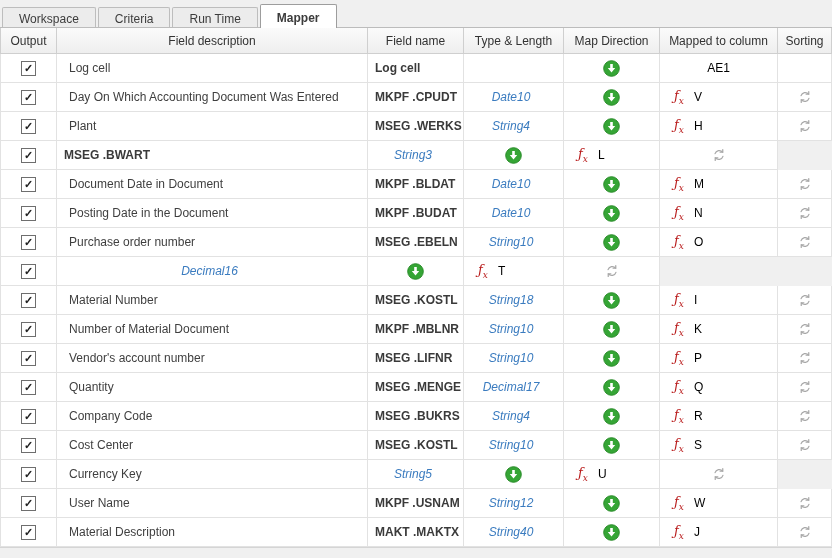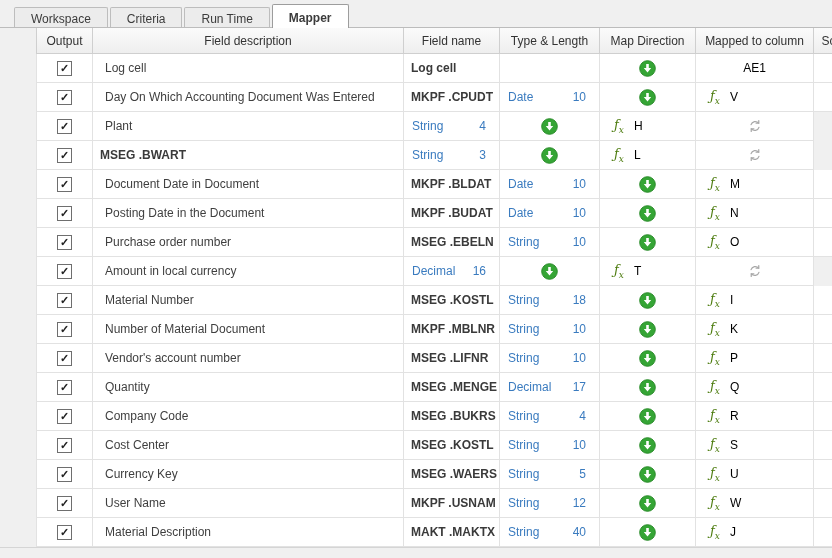--- a/index.html
+++ b/index.html
@@ -7,21 +7,21 @@
     width:832px;height:558px;overflow:hidden;
     background:#f0f0f0;
     font-family:"Liberation Sans",sans-serif;
     font-size:12px;color:#444;
   }
   
   .tabbar{
     display:flex;align-items:flex-end;
     height:28px;background:#f0f0f0;
     border-bottom:1px solid #bcbcbc;
-    padding-left:14px;box-sizing:border-box;
+    padding-left:2px;box-sizing:border-box;
   }
   .tab{
     padding:4px 16px 4px 16px;
     margin-right:2px;
     background:#ececec;
     border:1px solid #bdbdbd;
     border-bottom:none;
     color:#3c3c3c;
     cursor:default;
     height:20px;line-height:14px;
@@ -33,21 +33,20 @@
     border-color:#9d9d9d;
     height:24px;
     padding-top:6px;
     margin-bottom:-1px;
     font-weight:bold;
   }
   
   .grid-row{
     display:grid;
     grid-template-columns:57px 311px 96px 100px 96px 118px 54px;
-    padding-left:36px;
   }
   .thead .th{
     background:linear-gradient(#fbfbfb,#eeeeee);
     border-right:1px solid #cfcfcf;
     border-bottom:1px solid #cfcfcf;
     height:26px;line-height:26px;
     text-align:center;
     color:#333;
     box-sizing:border-box;
     white-space:nowrap;overflow:hidden;
@@ -59,39 +58,39 @@
     border-bottom:1px solid #e2e2e2;
     height:29px;
     box-sizing:border-box;
     display:flex;align-items:center;
     white-space:nowrap;overflow:hidden;
   }
   .tr .td:first-child{border-left:1px solid #e2e2e2;}
   .c-output{justify-content:center;}
   .c-desc{padding-left:12px;color:#3f3f3f;}
   .c-fname{padding-left:7px;font-weight:bold;color:#3a3a3a;}
-  .c-type{justify-content:space-between;padding:0 13px 0 8px;}
+  .c-type{justify-content:center;padding:0 13px 0 8px;font-style:italic;}
   .type-label,.len-value{color:#3a7bbf;}
   .c-map{justify-content:center;}
   .c-mapped{padding-left:14px;gap:10px;}
   .c-mapped.center{justify-content:center;padding-left:0;}
   .c-sort{justify-content:center;}
   
   .checkbox{
     width:13px;height:13px;
     background:#fff;
     border:1px solid #6e6e6e;
     display:inline-flex;align-items:center;justify-content:center;
     font-size:11px;font-weight:bold;color:#222;
     line-height:1;cursor:pointer;
   }
   
   .fx-icon{
     font-family:"DejaVu Serif",serif;
-    font-style:italic;color:#4d7c0f;
+    font-style:italic;color:#b91c1c;
     font-size:13px;line-height:1;
   }
   .fx-icon .fx-x{font-size:9px;vertical-align:sub;}
   .mapped-value{color:#000000;}
   .icon-btn{display:inline-flex;align-items:center;justify-content:center;cursor:pointer;}
   .bottom-strip{height:12px;background:#f0f0f0;border-top:1px solid #d5d5d5;}
 </style>
 </head>
 <body>
 
@@ -167,20 +166,21 @@
                 <path d="M3.7 14.2v-3h3"></path>
               </svg>
             </span>
           </div>
         </div>
         <div class="tr grid-row">
           <div class="td c-output">
             <span class="checkbox">✓</span>
           </div>
           <div class="td c-desc">Plant</div>
+          <div class="td c-fname">MSEG .WERKS</div>
           <div class="td c-type">
             <span class="type-label">String</span>
             <span class="len-value">4</span>
           </div>
           <div class="td c-map">
             <span class="icon-btn">
               <svg width="17" height="17" viewBox="0 0 17 17">
                 <circle cx="8.5" cy="8.5" r="7.8" fill="#35a535" stroke="#2a8c2a"></circle>
                 <path d="M7.2 4h2.6v4h2.4L8.5 12.6 4.8 8h2.4z" fill="#fff"></path>
               </svg>
@@ -329,21 +329,20 @@
                 <path d="M12.3 1.8v3h-3"></path>
                 <path d="M3.7 14.2v-3h3"></path>
               </svg>
             </span>
           </div>
         </div>
         <div class="tr grid-row">
           <div class="td c-output">
             <span class="checkbox">✓</span>
           </div>
-          <div class="td c-desc">Amount in local currency</div>
           <div class="td c-type">
             <span class="type-label">Decimal</span>
             <span class="len-value">16</span>
           </div>
           <div class="td c-map">
             <span class="icon-btn">
               <svg width="17" height="17" viewBox="0 0 17 17">
                 <circle cx="8.5" cy="8.5" r="7.8" fill="#35a535" stroke="#2a8c2a"></circle>
                 <path d="M7.2 4h2.6v4h2.4L8.5 12.6 4.8 8h2.4z" fill="#fff"></path>
               </svg>
@@ -560,21 +559,20 @@
                 <path d="M3.7 14.2v-3h3"></path>
               </svg>
             </span>
           </div>
         </div>
         <div class="tr grid-row">
           <div class="td c-output">
             <span class="checkbox">✓</span>
           </div>
           <div class="td c-desc">Currency Key</div>
-          <div class="td c-fname">MSEG .WAERS</div>
           <div class="td c-type">
             <span class="type-label">String</span>
             <span class="len-value">5</span>
           </div>
           <div class="td c-map">
             <span class="icon-btn">
               <svg width="17" height="17" viewBox="0 0 17 17">
                 <circle cx="8.5" cy="8.5" r="7.8" fill="#35a535" stroke="#2a8c2a"></circle>
                 <path d="M7.2 4h2.6v4h2.4L8.5 12.6 4.8 8h2.4z" fill="#fff"></path>
               </svg>

